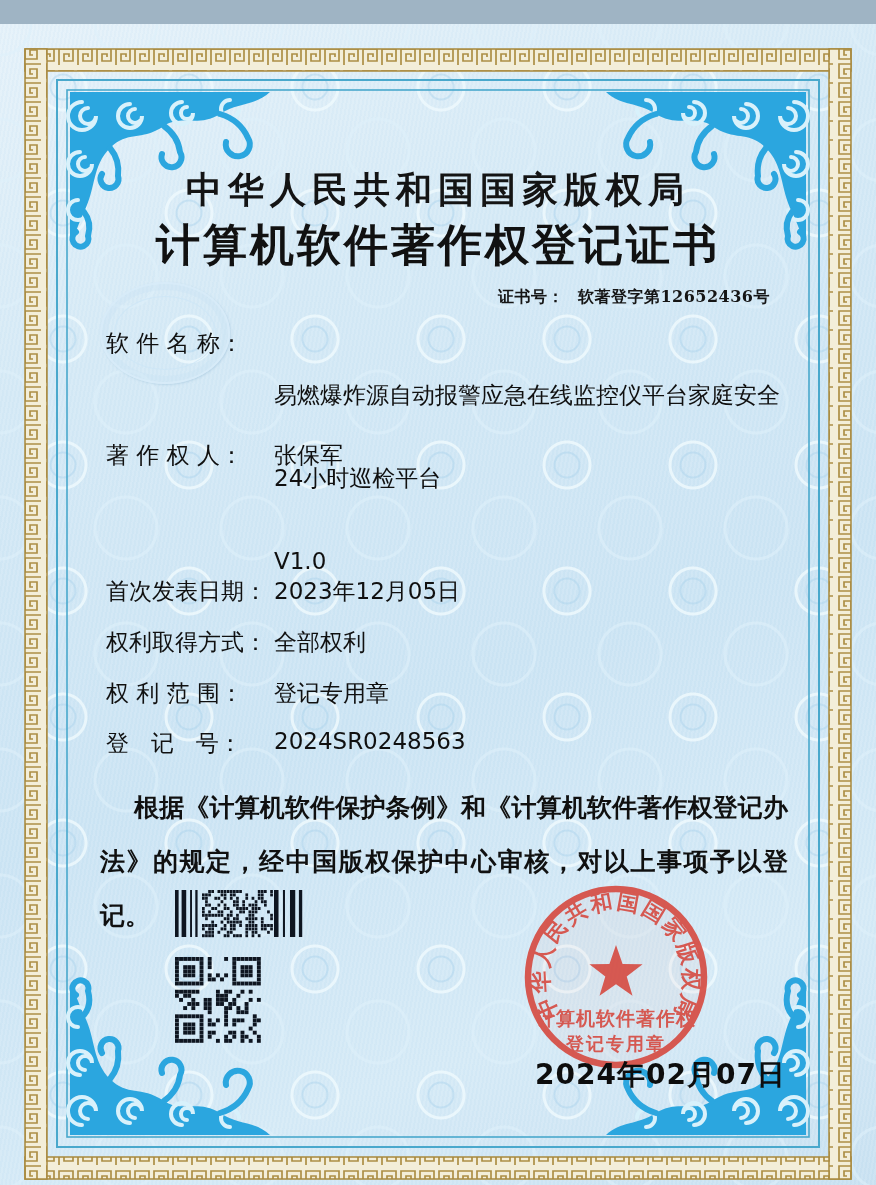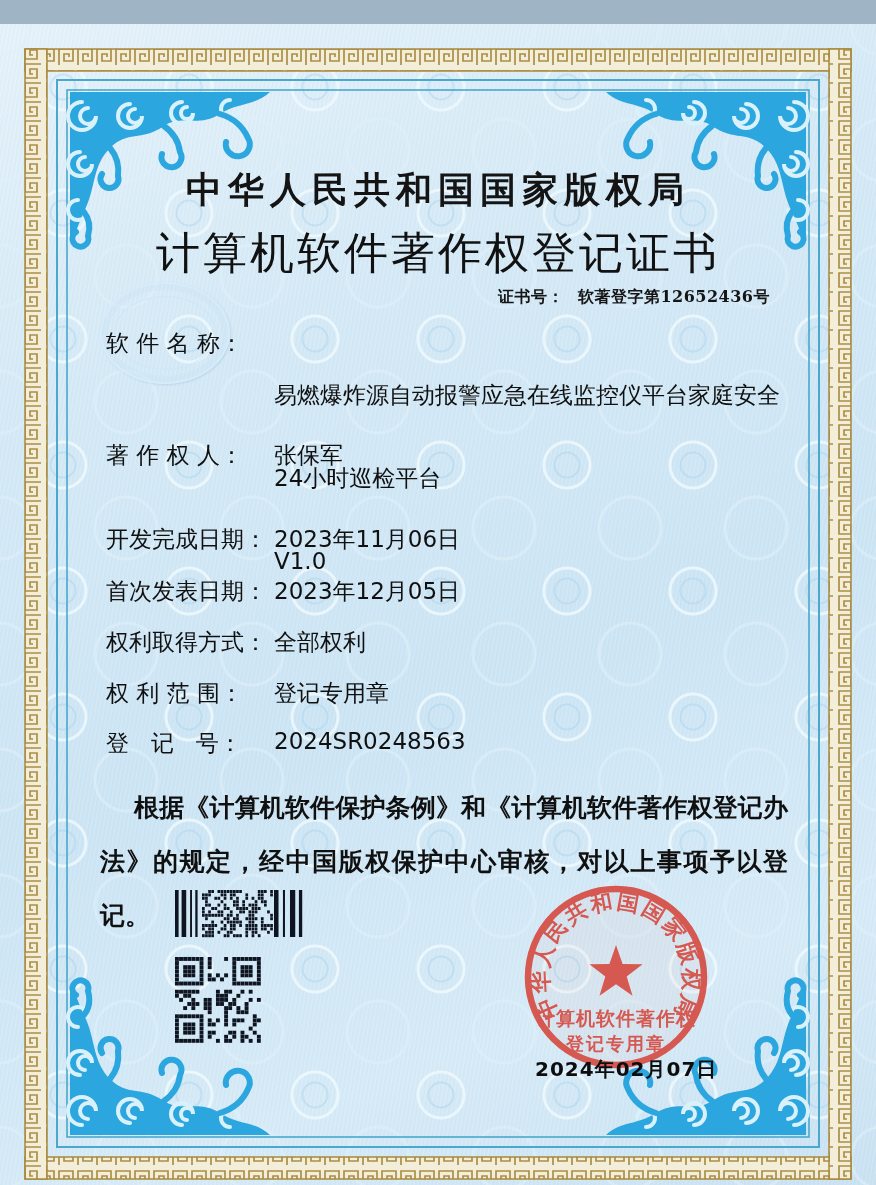--- a/index.html
+++ b/index.html
@@ -27,22 +27,22 @@
   .emboss::after{
     content:"";position:absolute;inset:12px;border-radius:50%;
     border:1.5px solid rgba(205,230,246,.8);
   }
   svg.frame{position:absolute;left:0;top:0;}
   .authority{
     position:absolute;top:142px;left:0;width:876px;text-align:center;
     font-size:36px;font-weight:bold;letter-spacing:6px;color:#141414;
   }
   .cert-title{
-    position:absolute;top:200px;left:0;width:876px;text-align:center;
-    font-size:44px;font-weight:normal;letter-spacing:3px;color:#111;
+    position:absolute;top:192px;left:0;width:876px;text-align:center;
+    font-size:44px;font-weight:bold;letter-spacing:3px;color:#111;
   }
   .certno{
     position:absolute;top:263px;right:106px;
     font-size:16px;font-weight:bold;color:#151515;letter-spacing:.5px;
   }
   .certno .gap{display:inline-block;width:14px;}
   .row{
     position:absolute;left:106px;display:flex;align-items:flex-start;
     font-family:"DejaVu Sans","Liberation Sans",sans-serif;
     font-weight:400;font-size:23px;color:#101010;
@@ -55,21 +55,21 @@
     font-family:"DejaVu Sans","Liberation Sans",sans-serif;
     font-weight:600;font-size:25px;line-height:54px;color:#101010;
     text-indent:34px;text-align:justify;
   }
   #barcode{left:175px;top:866px;position:absolute;}
   #qrcode{left:175px;top:933px;position:absolute;}
   .seal{position:absolute;left:506px;top:843px;width:220px;height:220px;}
   .issue-date{
     position:absolute;left:535px;top:1032px;
     font-family:"DejaVu Sans","Liberation Sans",sans-serif;
-    font-weight:700;font-size:20px;letter-spacing:1px;color:#0d0d0d;
+    font-weight:700;font-size:28px;letter-spacing:1px;color:#0d0d0d;
   }
 </style>
 </head>
 <body>
 
 <div class="page">
 
   <div class="watermark"></div>
   <div class="emboss"></div>
 
@@ -136,24 +136,20 @@
       <div class="ln">24小时巡检平台</div>
       <div class="ln">V1.0</div>
     </div>
   </div>
 
   <div class="row" style="top:416px">
     <div class="lbl">著 作 权 人：</div>
     <div class="val">张保军</div>
   </div>
 
-  <div class="row" style="top:500px">
-    <div class="lbl">开发完成日期：</div>
-    <div class="val">2023年11月06日</div>
-  </div>
 
   <div class="row" style="top:552px">
     <div class="lbl">首次发表日期：</div>
     <div class="val">2023年12月05日</div>
   </div>
 
   <div class="row" style="top:603px">
     <div class="lbl">权利取得方式：</div>
     <div class="val">全部权利</div>
   </div>

